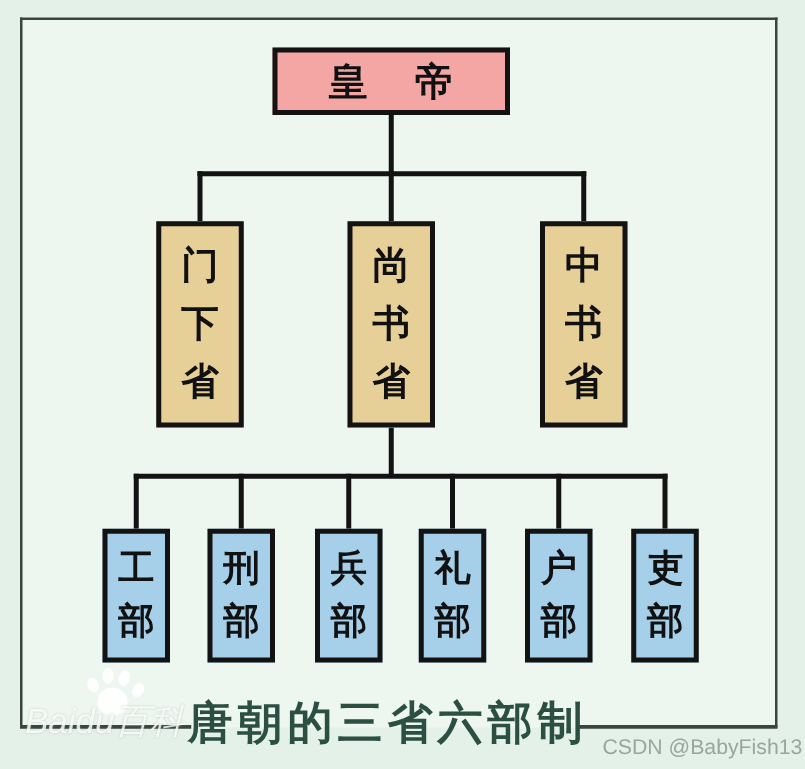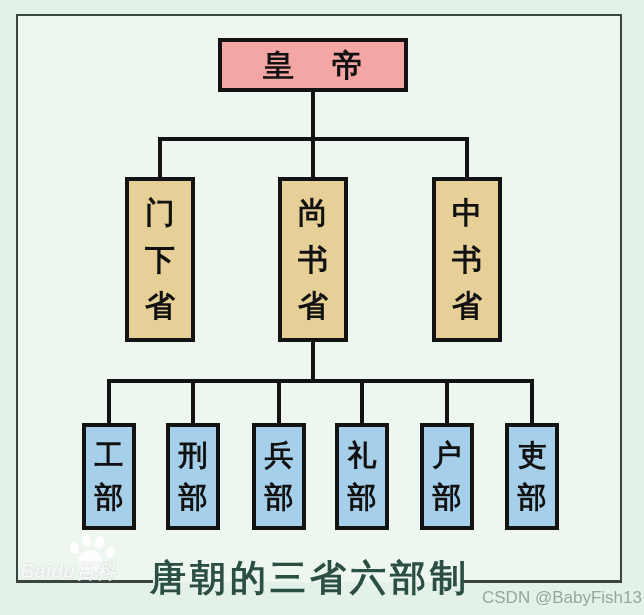--- a/index.html
+++ b/index.html
@@ -49,21 +49,21 @@
   .min-3{left:335px;} .min-4{left:420px;} .min-5{left:505px;}
   .caption{
     position:absolute;left:150px;top:554px;width:320px;z-index:5;
     text-align:center;font-size:36px;font-weight:bold;letter-spacing:4px;
     color:var(--caption,#2c4f44);
     font-family:Liberation Serif, serif;
   }
   .baidu{position:absolute;left:18px;top:534px;width:150px;height:55px;z-index:6;}
   .baidu-text{
     position:absolute;left:2px;top:24px;
-    font-size:20px;font-weight:bold;font-style:italic;
+    font-size:28px;font-weight:normal;font-style:italic;
     color:rgba(255,255,255,0.82);
     text-shadow:0 0 2px rgba(140,155,148,0.45);
     font-family:"Liberation Sans", sans-serif;white-space:nowrap;
   }
   .paw{position:absolute;left:48px;top:0;width:52px;height:42px;}
   .paw i{position:absolute;background:rgba(255,255,255,0.85);border-radius:50%;}
   .paw .t1{left:4px;top:8px;width:9px;height:12px;transform:rotate(-20deg);}
   .paw .t2{left:16px;top:0;width:9px;height:13px;}
   .paw .t3{left:29px;top:2px;width:9px;height:13px;transform:rotate(15deg);}
   .paw .t4{left:40px;top:12px;width:9px;height:12px;transform:rotate(30deg);}

